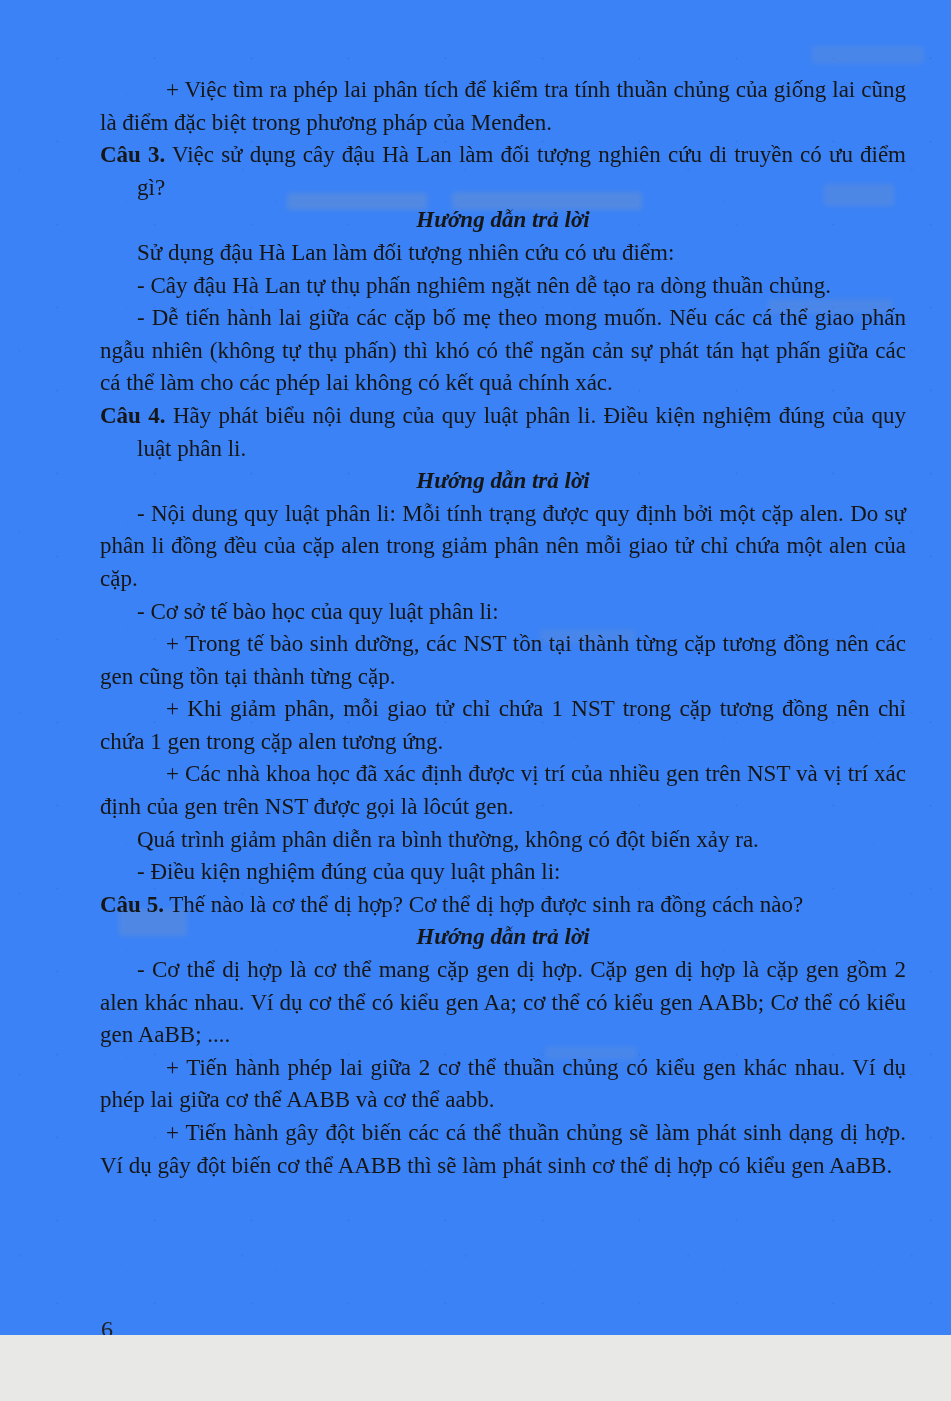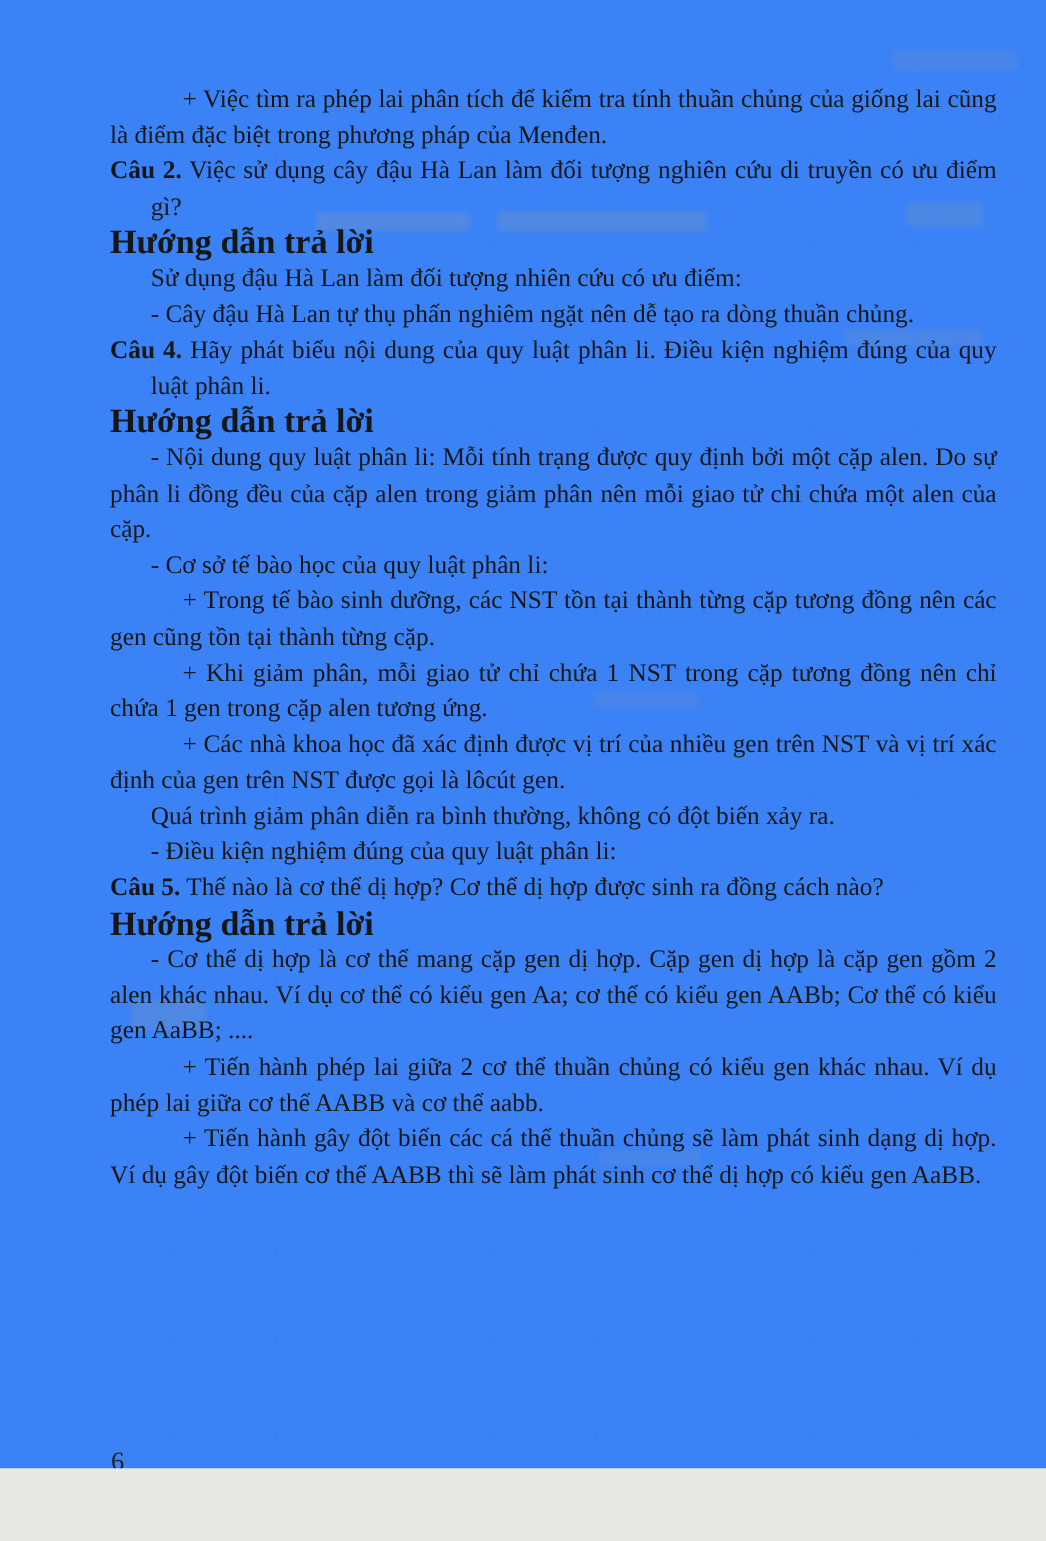--- a/index.html
+++ b/index.html
@@ -26,22 +26,22 @@
     font-size:23px;line-height:32.6px;
     text-align:justify;
   }
   .para{margin:0;}
   .p-plus{text-indent:66px;}
   .p-dash{text-indent:37px;}
   .p-ind{text-indent:37px;}
   .p-q{padding-left:37px;text-indent:-37px;}
   .qlabel{font-weight:bold;}
   .hdg{
-    margin:0;font-size:31px;line-height:32.6px;
-    font-weight:bold;text-align:left;
+    margin:0;font-size:23px;line-height:32.6px;
+    font-weight:bold;font-style:italic;text-align:center;
     text-indent:0;
   }
   .page-number{
     position:absolute;left:101px;top:1316px;
     font-size:24px;color:#222;
   }
   
   .ghost{
     position:absolute;background:#a2a29e;opacity:.22;
     filter:blur(2.5px);border-radius:3px;pointer-events:none;
@@ -74,26 +74,27 @@
   <div class="ghost g3"></div>
   <div class="ghost g4"></div>
   <div class="ghost g5"></div>
   <div class="ghost g6"></div>
   <div class="ghost g7"></div>
   <div class="ghost g8"></div>
 
   <div class="content">
     <p class="para p-plus">+ Việc tìm ra phép lai phân tích để kiểm tra tính thuần chủng của giống lai cũng là điểm đặc biệt trong phương pháp của Menđen.</p>
 
-    <p class="para p-q"><b class="qlabel">Câu 2.</b> <span>Việc sử dụng cây đậu Hà Lan làm đối tượng nghiên cứu di truyền có ưu điểm gì?</span></p>
+    <p class="para p-q"><b class="qlabel">Câu 3.</b> <span>Việc sử dụng cây đậu Hà Lan làm đối tượng nghiên cứu di truyền có ưu điểm gì?</span></p>
 
     <h3 class="hdg">Hướng dẫn trả lời</h3>
 
     <p class="para p-ind">Sử dụng đậu Hà Lan làm đối tượng nhiên cứu có ưu điểm:</p>
     <p class="para p-dash">- Cây đậu Hà Lan tự thụ phấn nghiêm ngặt nên dễ tạo ra dòng thuần chủng.</p>
+    <p class="para p-dash">- Dễ tiến hành lai giữa các cặp bố mẹ theo mong muốn. Nếu các cá thể giao phấn ngẫu nhiên (không tự thụ phấn) thì khó có thể ngăn cản sự phát tán hạt phấn giữa các cá thể làm cho các phép lai không có kết quả chính xác.</p>
 
     <p class="para p-q"><b class="qlabel">Câu 4.</b> <span>Hãy phát biểu nội dung của quy luật phân li. Điều kiện nghiệm đúng của quy luật phân li.</span></p>
 
     <h3 class="hdg">Hướng dẫn trả lời</h3>
 
     <p class="para p-dash">- Nội dung quy luật phân li: Mỗi tính trạng được quy định bởi một cặp alen. Do sự phân li đồng đều của cặp alen trong giảm phân nên mỗi giao tử chỉ chứa một alen của cặp.</p>
     <p class="para p-dash">- Cơ sở tế bào học của quy luật phân li:</p>
     <p class="para p-plus">+ Trong tế bào sinh dưỡng, các NST tồn tại thành từng cặp tương đồng nên các gen cũng tồn tại thành từng cặp.</p>
     <p class="para p-plus">+ Khi giảm phân, mỗi giao tử chỉ chứa 1 NST trong cặp tương đồng nên chỉ chứa 1 gen trong cặp alen tương ứng.</p>
     <p class="para p-plus">+ Các nhà khoa học đã xác định được vị trí của nhiều gen trên NST và vị trí xác định của gen trên NST được gọi là lôcút gen.</p>

